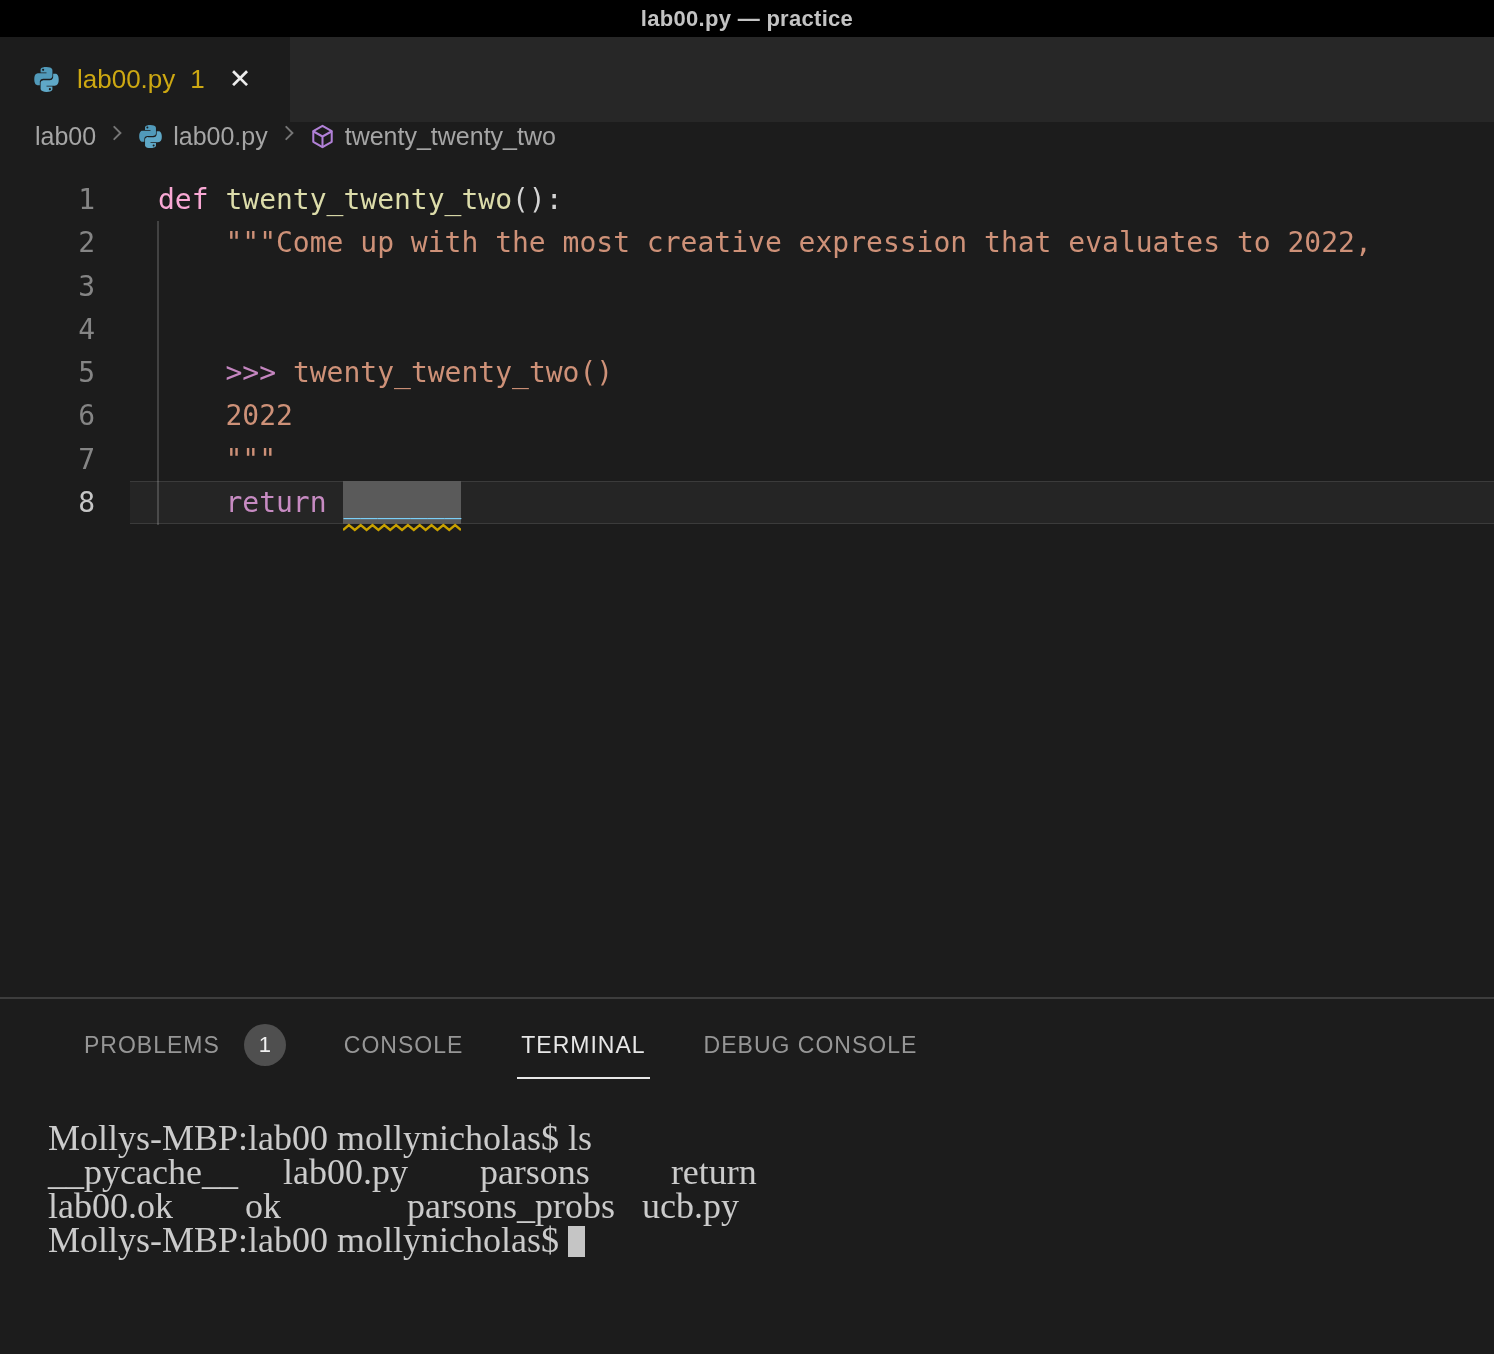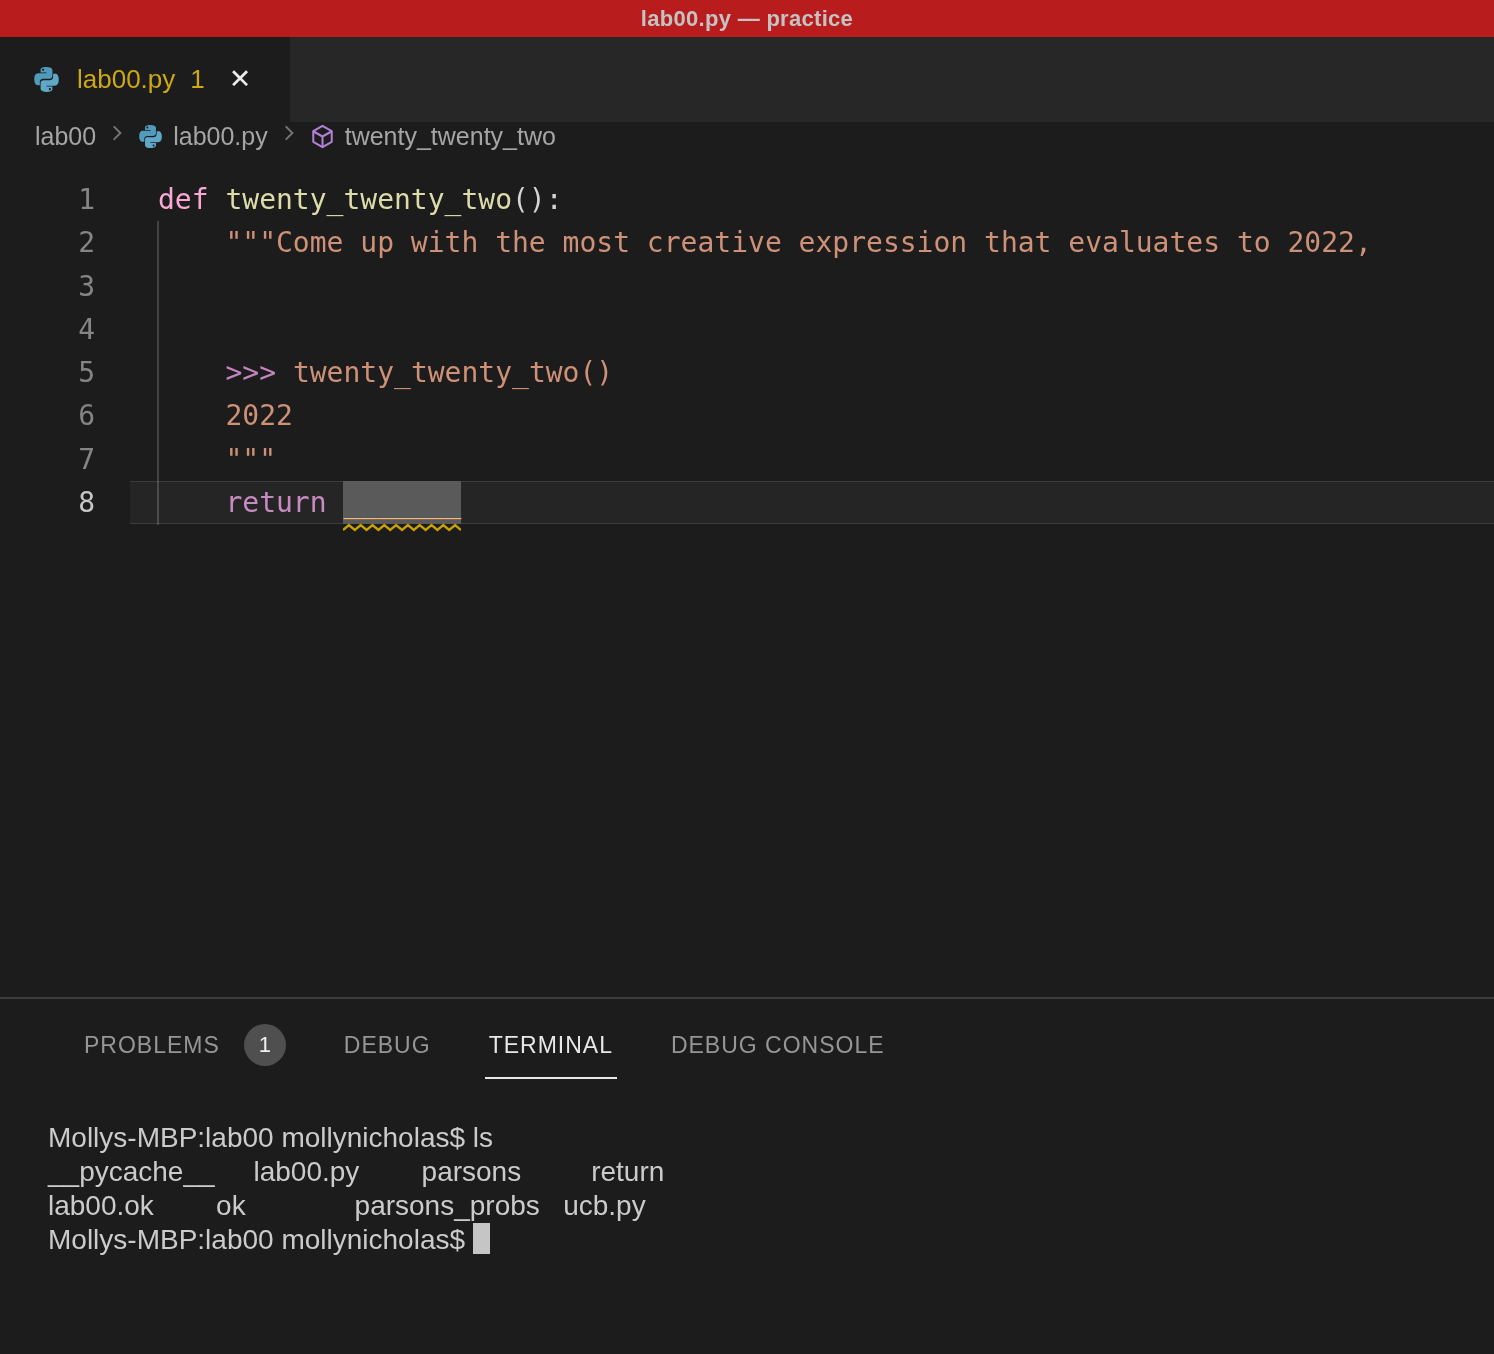--- a/index.html
+++ b/index.html
@@ -6,21 +6,21 @@
   html,body { width:1494px; height:1354px; overflow:hidden; }
   body {
     background:#1c1c1c;
     font-family:"Liberation Sans", sans-serif;
     display:flex; flex-direction:column;
   }
 
   
   .titlebar {
     height:37px; flex:none;
-    background:#b91c1c;
+    background:#000000;
     display:flex; align-items:center; justify-content:center;
   }
   .titlebar .wtitle { color:#c3c3c3; font-size:22px; font-weight:bold; letter-spacing:.3px; }
 
   
   .tabstrip { height:85px; flex:none; background:#272727; display:flex; }
   .tab {
     width:290px; height:100%; background:#1c1c1c;
     display:flex; align-items:center; padding-left:33px; cursor:pointer;
   }
@@ -57,21 +57,21 @@
     border-bottom:1px solid rgba(255,255,255,0.10);
     pointer-events:none;
   }
   .code-line.current .ln { color:#c6c6c6; }
   .tok-kw   { color:#f9a8d4; }
   .tok-fn   { color:#dcdcaa; }
   .tok-punc { color:#d4d4d4; }
   .tok-str  { color:#ce9178; }
   .tok-kw2  { color:#c586c0; }
   .tok-blank {
-    position:relative; background:#5a5a5a; color:#fdba74; display:inline-block;
+    position:relative; background:#5a5a5a; color:#7dd3fc; display:inline-block;
   }
   .tok-blank .squiggle {
     position:absolute; left:0; bottom:-8px; width:100%; height:9px; display:block;
   }
 
   
   .panel {
     flex:1; border-top:2px solid #3d3d3d; background:#1c1c1c;
     display:flex; flex-direction:column;
   }
@@ -86,21 +86,21 @@
     height:2px; background:#e7e7e7;
   }
   .ptab .pbadge {
     margin-left:24px; width:42px; height:42px; border-radius:50%;
     background:#4f4f4f; color:#f0f0f0; font-size:22px; letter-spacing:0;
     display:flex; align-items:center; justify-content:center;
   }
 
   .terminal {
     flex:1; padding:30px 0 0 48px;
-    font-family:Liberation Sans, sans-serif; font-size:28px; color:#cbcbcb;
+    font-family:Liberation Serif, serif; font-size:36px; color:#cbcbcb;
     cursor:text;
   }
   .terminal pre {
     font-family:inherit; font-size:inherit; line-height:34px; white-space:pre;
   }
   .cursor-block {
     display:inline-block; width:17px; height:31px; background:#c5c5c5;
     vertical-align:-5px;
   }
 </style>
@@ -177,21 +177,21 @@
     </div>
 </div>
 
 <div class="panel">
   <div class="panel-tabs">
     <div class="ptab">
       <span>PROBLEMS</span>
       <span class="pbadge">1</span>
     </div>
     <div class="ptab">
-      <span>DEBUG</span>
+      <span>CONSOLE</span>
     </div>
     <div class="ptab active">
       <span>TERMINAL</span>
     </div>
     <div class="ptab">
       <span>DEBUG CONSOLE</span>
     </div>
   </div>
   <div class="terminal">
     <div>

